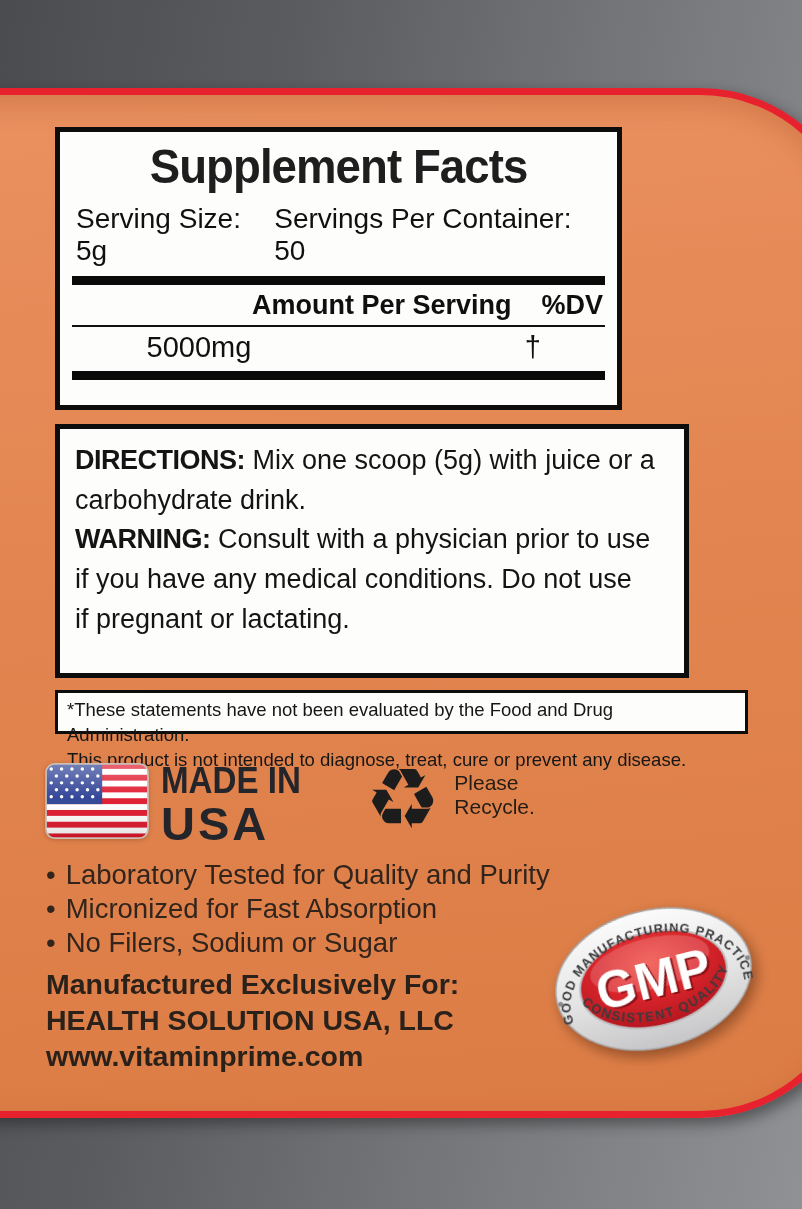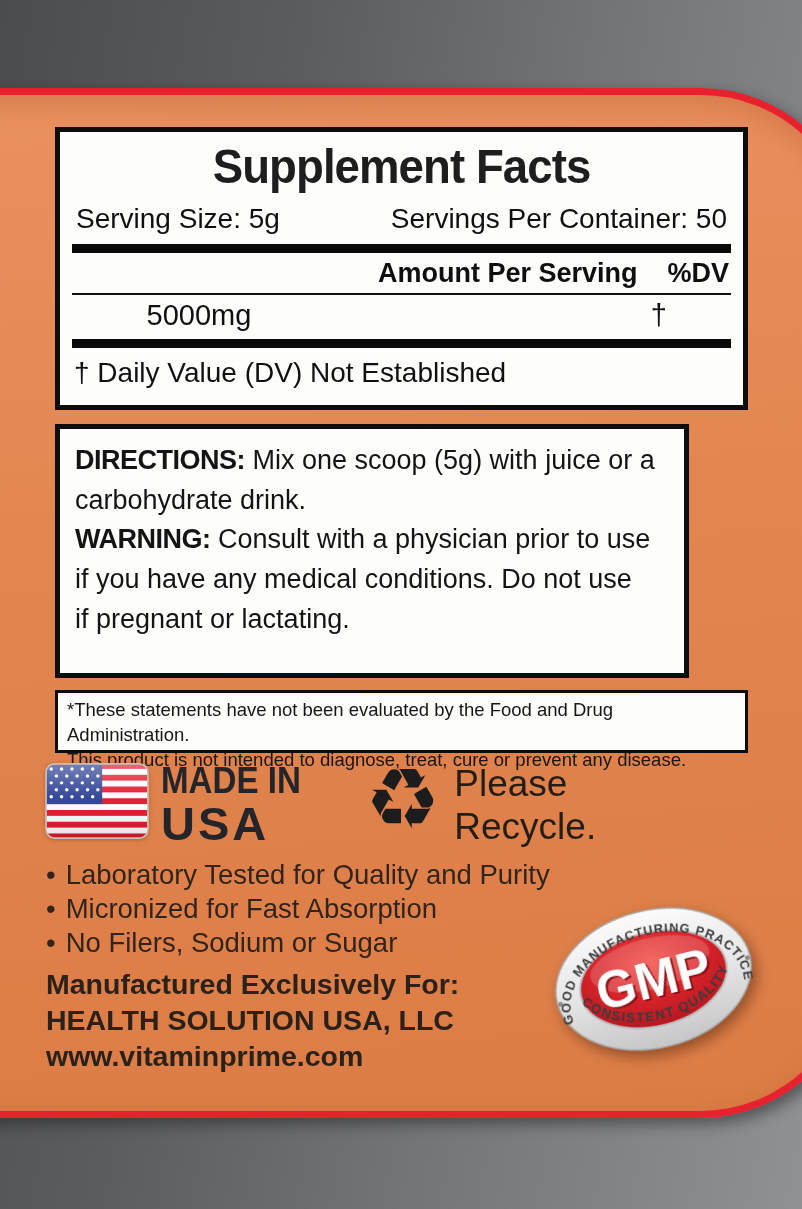--- a/index.html
+++ b/index.html
@@ -13,47 +13,47 @@
     position:absolute;left:-80px;top:88px;width:926px;height:1016px;
     background:linear-gradient(175deg,#EA9160 0%,#E28550 45%,#DC7C45 100%);
     border:7px solid #E8212E;
     border-radius:0 160px 160px 0;
     box-shadow:6px 6px 14px rgba(20,20,20,.45), inset 0 10px 26px rgba(140,50,10,.22);
   }
   .white-box{
     position:absolute;background:#FDFDFC;border:5px solid #0D0D0D;box-sizing:border-box;
   }
   
-  #sf-box{left:55px;top:127px;width:693px;height:283px;padding:4px 12px;}
+  #sf-box{left:55px;top:127px;width:567px;height:283px;padding:4px 12px;}
   .sf-title{
     text-align:center;font-weight:700;font-size:49px;letter-spacing:-1px;color:#1E1E1E;
     transform:scaleX(.93);transform-origin:50% 50%;margin-top:4px;line-height:1.1;
   }
   .sf-serving{display:flex;justify-content:space-between;font-size:28px;margin-top:9px;padding:0 4px;color:#101010;}
   .bar-thick{height:9px;background:#0A0A0A;margin-top:9px;}
   .sf-amount-row{display:flex;justify-content:flex-end;gap:30px;font-weight:700;font-size:27px;padding:5px 2px 4px 0;color:#0F0F0F;}
   .rule-thin{height:2px;background:#111;}
   .sf-nutrient{display:grid;grid-template-columns:250px 1fr 60px;align-items:center;font-size:29px;padding:4px 2px 5px 2px;color:#101010;}
   .sf-nutrient .amt{text-align:center;}
   .sf-nutrient .dv{text-align:right;padding-right:2px;}
   .sf-footnote{font-size:28px;padding:9px 2px 0 2px;color:#101010;}
   
   #dir-box{left:55px;top:424px;width:634px;height:254px;padding:12px 15px;font-size:27px;line-height:1.47;color:#141414;}
   .para-head{font-weight:700;letter-spacing:-0.5px;}
   .para + .para{}
   
-  #disc-box{left:55px;top:690px;width:693px;height:63px;border-width:3px;padding:5px 9px;font-size:18.5px;line-height:1.34;color:#161616;}
+  #disc-box{left:55px;top:690px;width:693px;height:44px;border-width:3px;padding:5px 9px;font-size:18.5px;line-height:1.34;color:#161616;}
   
   .usa-row{position:absolute;left:45px;top:763px;display:flex;align-items:flex-start;}
   .flag{width:104px;height:76px;display:block;filter:drop-shadow(0 1px 2px rgba(90,30,0,.3));}
   .madein{margin-left:12px;color:#23252B;}
   .madein .l1{font-size:36px;font-weight:700;letter-spacing:0px;line-height:1.0;transform:scaleX(.92);transform-origin:0 0;}
   .madein .l2{font-size:47px;font-weight:800;letter-spacing:3px;line-height:1.0;margin-top:1px;}
   .recycle-glyph{margin-left:52px;font-size:84px;line-height:80px;color:#1C1C1C;margin-top:-4px;}
-  .recycle-text{margin-left:14px;font-size:37px;line-height:1.15;color:#241d16;}
+  .recycle-text{margin-left:14px;font-size:21px;line-height:1.15;margin-top:8px;color:#241d16;}
   
   .bullets{position:absolute;left:46px;top:858px;font-size:27.5px;line-height:1.23;color:#31241C;}
   .bullet-line .marker{margin-right:10px;}
   
   .mfr{position:absolute;left:46px;top:966px;font-size:28.5px;line-height:1.27;font-weight:700;color:#2A211A;}
   
   .gmp{position:absolute;left:546px;top:900px;width:216px;height:162px;
        transform:rotate(-14deg);filter:drop-shadow(3px 7px 7px rgba(60,25,5,.45));}
 </style>
 </head>
@@ -73,21 +73,20 @@
     <div class="sf-amount-row">
       <span>Amount Per Serving</span>
       <span>%DV</span>
     </div>
     <div class="rule-thin"></div>
     <div class="sf-nutrient">
       <span class="amt">5000mg</span>
       <span class="dv">†</span>
     </div>
     <div class="bar-thick" style="margin-top:2px"></div>
-    <div class="sf-footnote">† Daily Value (DV) Not Established</div>
   </div>
 
   <div class="white-box" id="dir-box">
     <div class="para">
       <span class="para-head">DIRECTIONS:</span>
       <span>Mix one scoop (5g) with juice or a</span>
       <div>carbohydrate drink.</div>
     </div>
     <div class="para">
       <span class="para-head">WARNING:</span>

